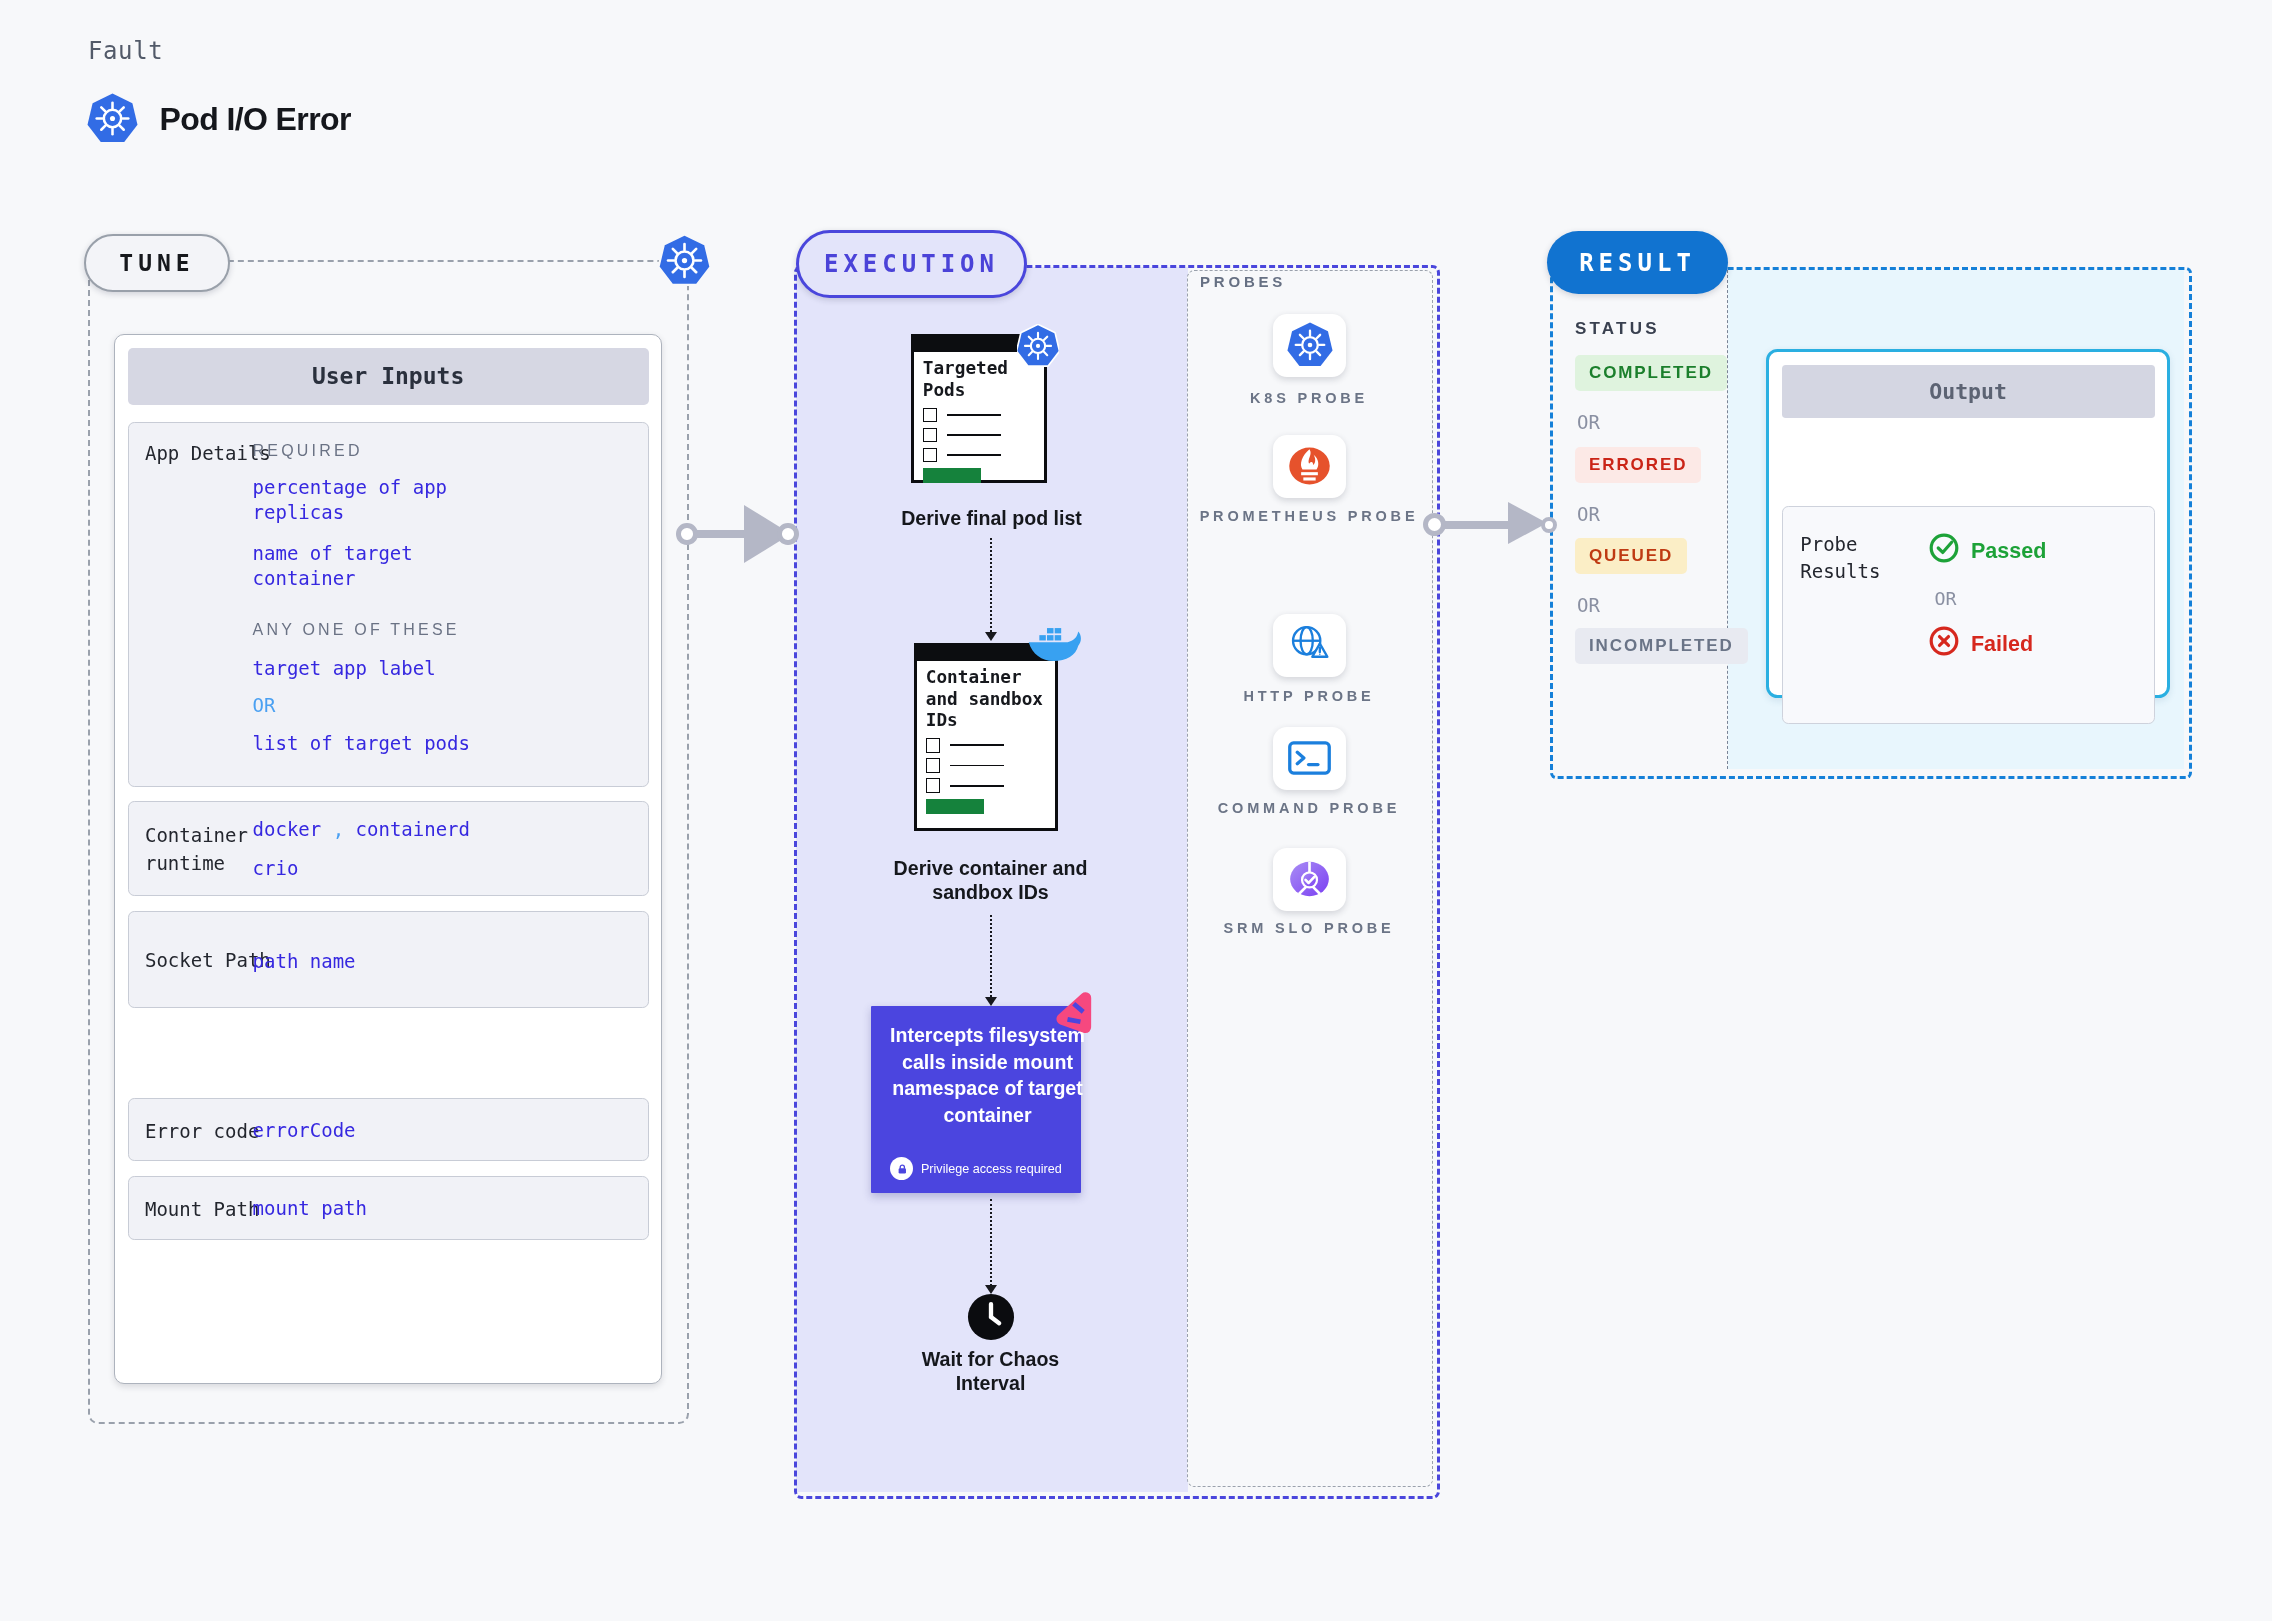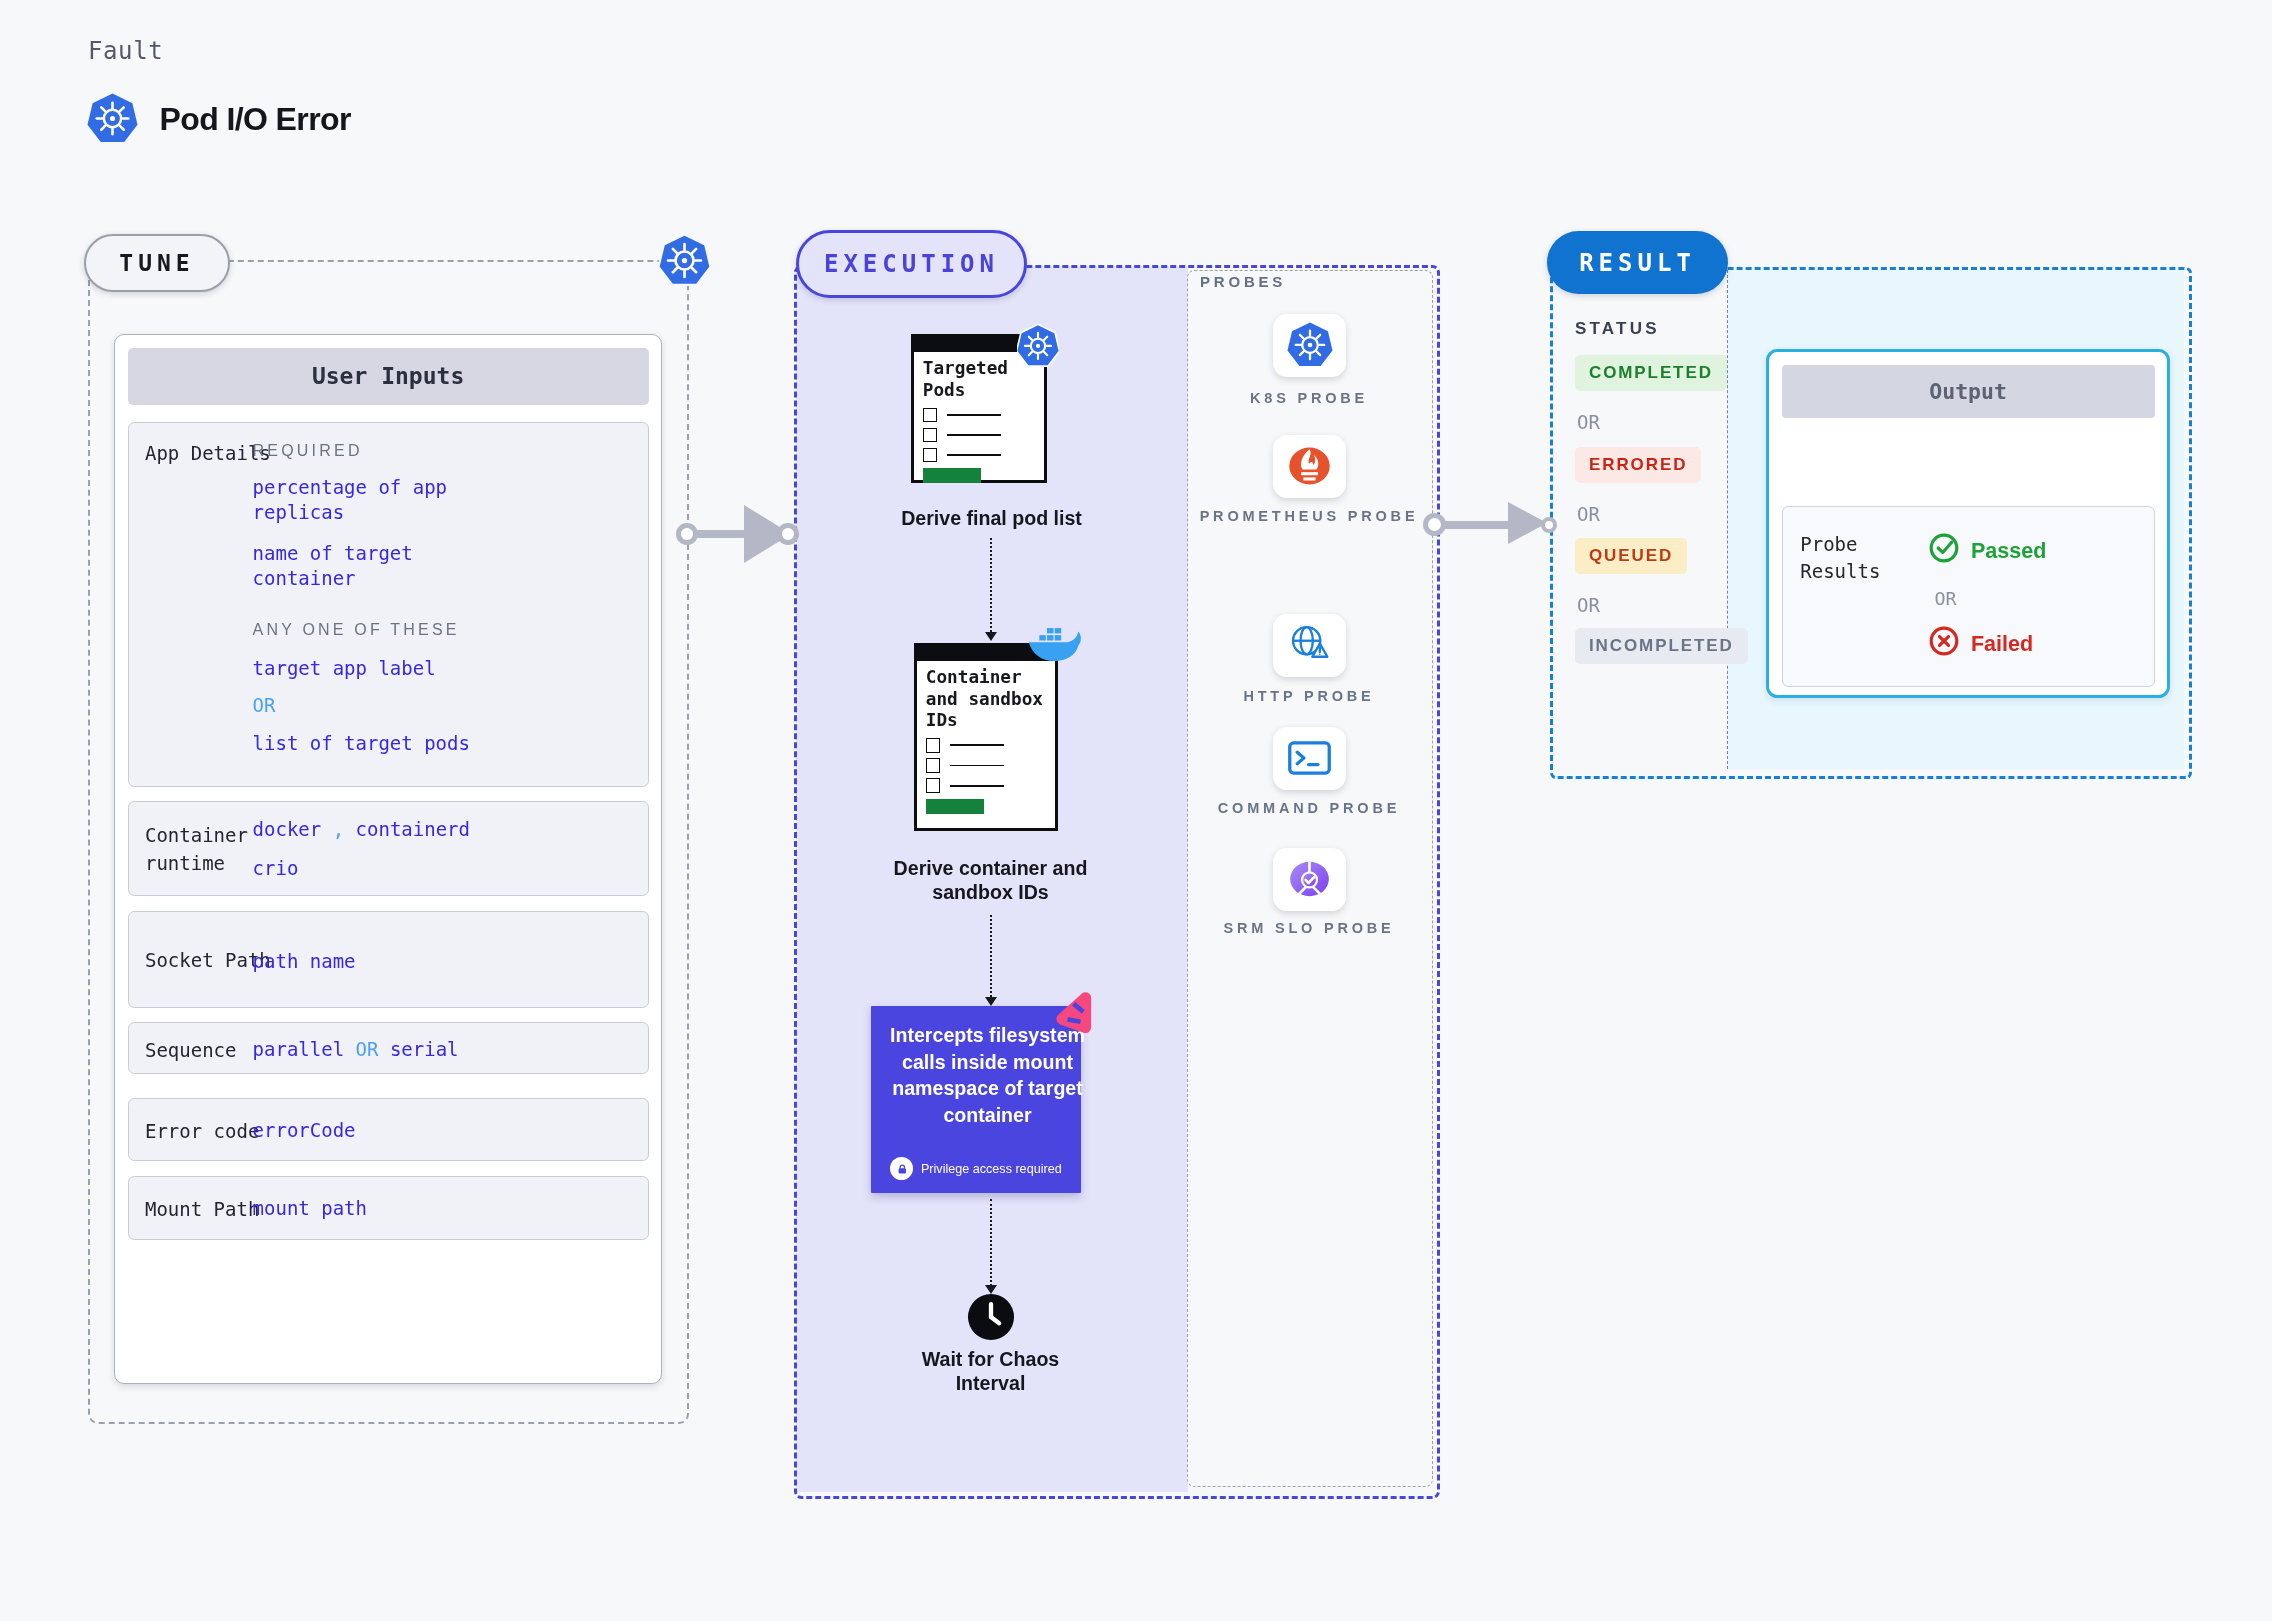--- a/index.html
+++ b/index.html
@@ -175,24 +175,20 @@
         <div class="val"><span>docker</span> <span class="sky">,</span> <span>containerd</span></div>
         <div class="val" style="margin-top:14px;">crio</div>
       </div>
     </div>
 
     <div class="ui-row" style="top:576px;height:97px;">
       <div class="row-label" style="top:34px;">Socket Path</div>
       <div class="abs val" style="left:124px;top:37px;">path name</div>
     </div>
 
-    <div class="ui-row" style="top:687px;height:52px;">
-      <div class="row-label" style="top:12.6px;">Sequence</div>
-      <div class="abs val" style="left:124px;top:14px;"><span>parallel</span> <span class="sky">OR</span> <span>serial</span></div>
-    </div>
 
     <div class="ui-row" style="top:763px;height:63px;">
       <div class="row-label" style="top:17.7px;">Error code</div>
       <div class="abs val" style="left:124px;top:19px;">errorCode</div>
     </div>
 
     <div class="ui-row" style="top:841px;height:64px;">
       <div class="row-label" style="top:17.7px;">Mount Path</div>
       <div class="abs val" style="left:124px;top:19px;">mount path</div>
     </div>
@@ -420,21 +416,21 @@
   <div class="badge red" style="top:447px;">ERRORED</div>
   <div class="or-sep" style="top:503px;">OR</div>
   <div class="badge yellow" style="top:538px;">QUEUED</div>
   <div class="or-sep" style="top:594px;">OR</div>
   <div class="badge gray" style="top:628px;">INCOMPLETED</div>
 
   <div class="abs output-card">
     <div class="output-header mono">Output</div>
 
 
-    <div class="output-row" style="top:154px;height:181px;">
+    <div class="output-row" style="top:154px;height:218px;">
       <div class="out-label" style="top:24px;width:120px;">Probe Results</div>
       <div class="passfail" style="left:145px;top:25px;color:#1da238;">
         <span>
           <svg width="32" height="32" viewBox="0 0 50 50">
             <circle cx="25" cy="25" r="20" fill="none" stroke="#1da238" stroke-width="5"></circle>
             <polyline points="16,25 23,32 37,16" fill="none" stroke="#1da238" stroke-width="5" stroke-linecap="round" stroke-linejoin="round"></polyline>
           </svg>
         </span>
         <span>Passed</span>
       </div>

